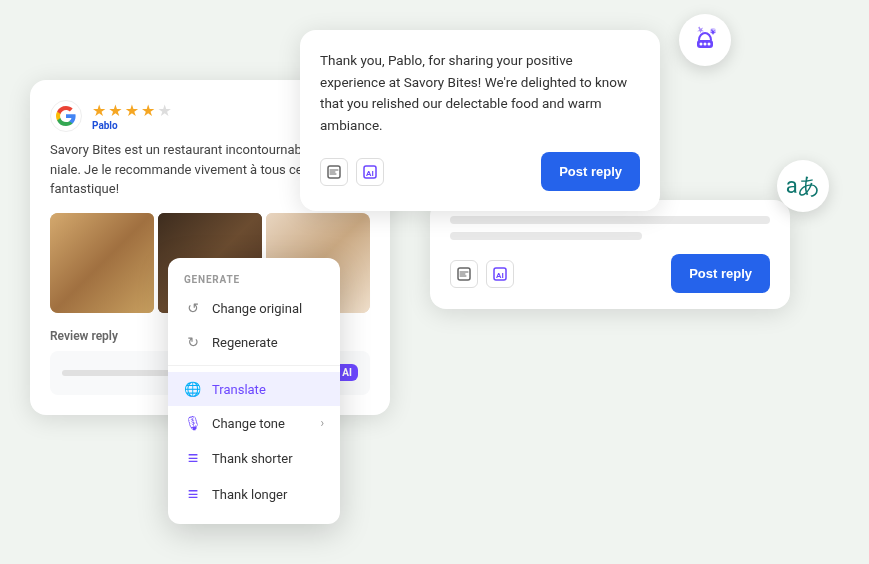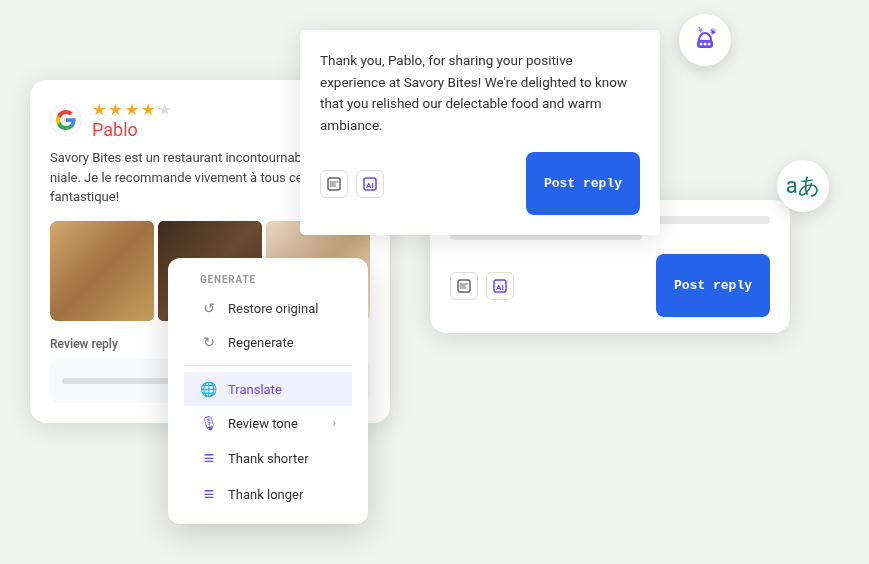--- a/index.html
+++ b/index.html
@@ -46,23 +46,23 @@
       color: #f5a623;
       font-size: 16px;
     }
 
     .star-empty {
       color: #ddd;
       font-size: 16px;
     }
 
     .author-name {
-      font-size: 18px;
-      font-weight: 400;
-      color: #ef4444;
+      font-size: 10px;
+      font-weight: 700;
+      color: #1d4ed8;
     }
 
     .review-text {
       font-size: 13px;
       color: #444;
       line-height: 1.5;
       margin-bottom: 14px;
     }
 
     .review-images {
@@ -139,25 +139,25 @@
       display: flex;
       align-items: center;
       gap: 2px;
     }
 
     
     .ai-dropdown {
       position: absolute;
       left: 168px;
       top: 258px;
-      width: 200px;
+      width: 172px;
       background: white;
       border-radius: 12px;
       box-shadow: 0 8px 32px rgba(0,0,0,0.18);
-      padding: 12px 16px;
+      padding: 12px 0;
       z-index: 10;
     }
 
     .dropdown-section-label {
       font-size: 10px;
       font-weight: 700;
       color: #999;
       letter-spacing: 0.08em;
       padding: 4px 16px 6px;
     }
@@ -203,21 +203,21 @@
       margin: 6px 0;
     }
 
     
     .reply-card-1 {
       position: absolute;
       left: 300px;
       top: 30px;
       width: 360px;
       background: white;
-      border-radius: 5px;
+      border-radius: 16px;
       padding: 20px;
       box-shadow: 0 4px 24px rgba(0,0,0,0.12);
       z-index: 3;
     }
 
     .reply-text {
       font-size: 13.5px;
       color: #333;
       line-height: 1.6;
       margin-bottom: 16px;
@@ -245,25 +245,24 @@
       cursor: pointer;
       font-size: 13px;
       color: #666;
     }
 
     .post-reply-btn {
       background: #2563eb;
       color: white;
       border: none;
       border-radius: 8px;
-      padding: 24px 18px;
+      padding: 12px 18px;
       font-size: 13px;
       font-weight: 600;
       cursor: pointer;
-      font-family: Liberation Mono, monospace;
     }
 
     
     .reply-card-2 {
       position: absolute;
       left: 430px;
       top: 200px;
       width: 360px;
       background: white;
       border-radius: 16px;
@@ -398,39 +397,39 @@
       <span>AI</span>
     </div>
   </div>
 </div>
 
 <div class="ai-dropdown">
   <div class="dropdown-section-label">GENERATE</div>
 
   <div class="dropdown-item">
     <span class="dropdown-item-icon gray">↺</span>
-    <span>Restore original</span>
+    <span>Change original</span>
   </div>
 
   <div class="dropdown-item">
     <span class="dropdown-item-icon gray">↻</span>
     <span>Regenerate</span>
   </div>
 
   <div class="dropdown-divider"></div>
 
 
   <div class="dropdown-item active">
     <span class="dropdown-item-icon">🌐</span>
     <span>Translate</span>
   </div>
 
   <div class="dropdown-item">
     <span class="dropdown-item-icon">🎙</span>
-    <span>Review tone</span>
+    <span>Change tone</span>
     <span class="dropdown-arrow">›</span>
   </div>
 
   <div class="dropdown-item">
     <span class="dropdown-item-icon" style="font-size:18px;line-height:1;">≡</span>
     <span>Thank shorter</span>
   </div>
 
   <div class="dropdown-item">
     <span class="dropdown-item-icon" style="font-size:18px;line-height:1;">≡</span>

